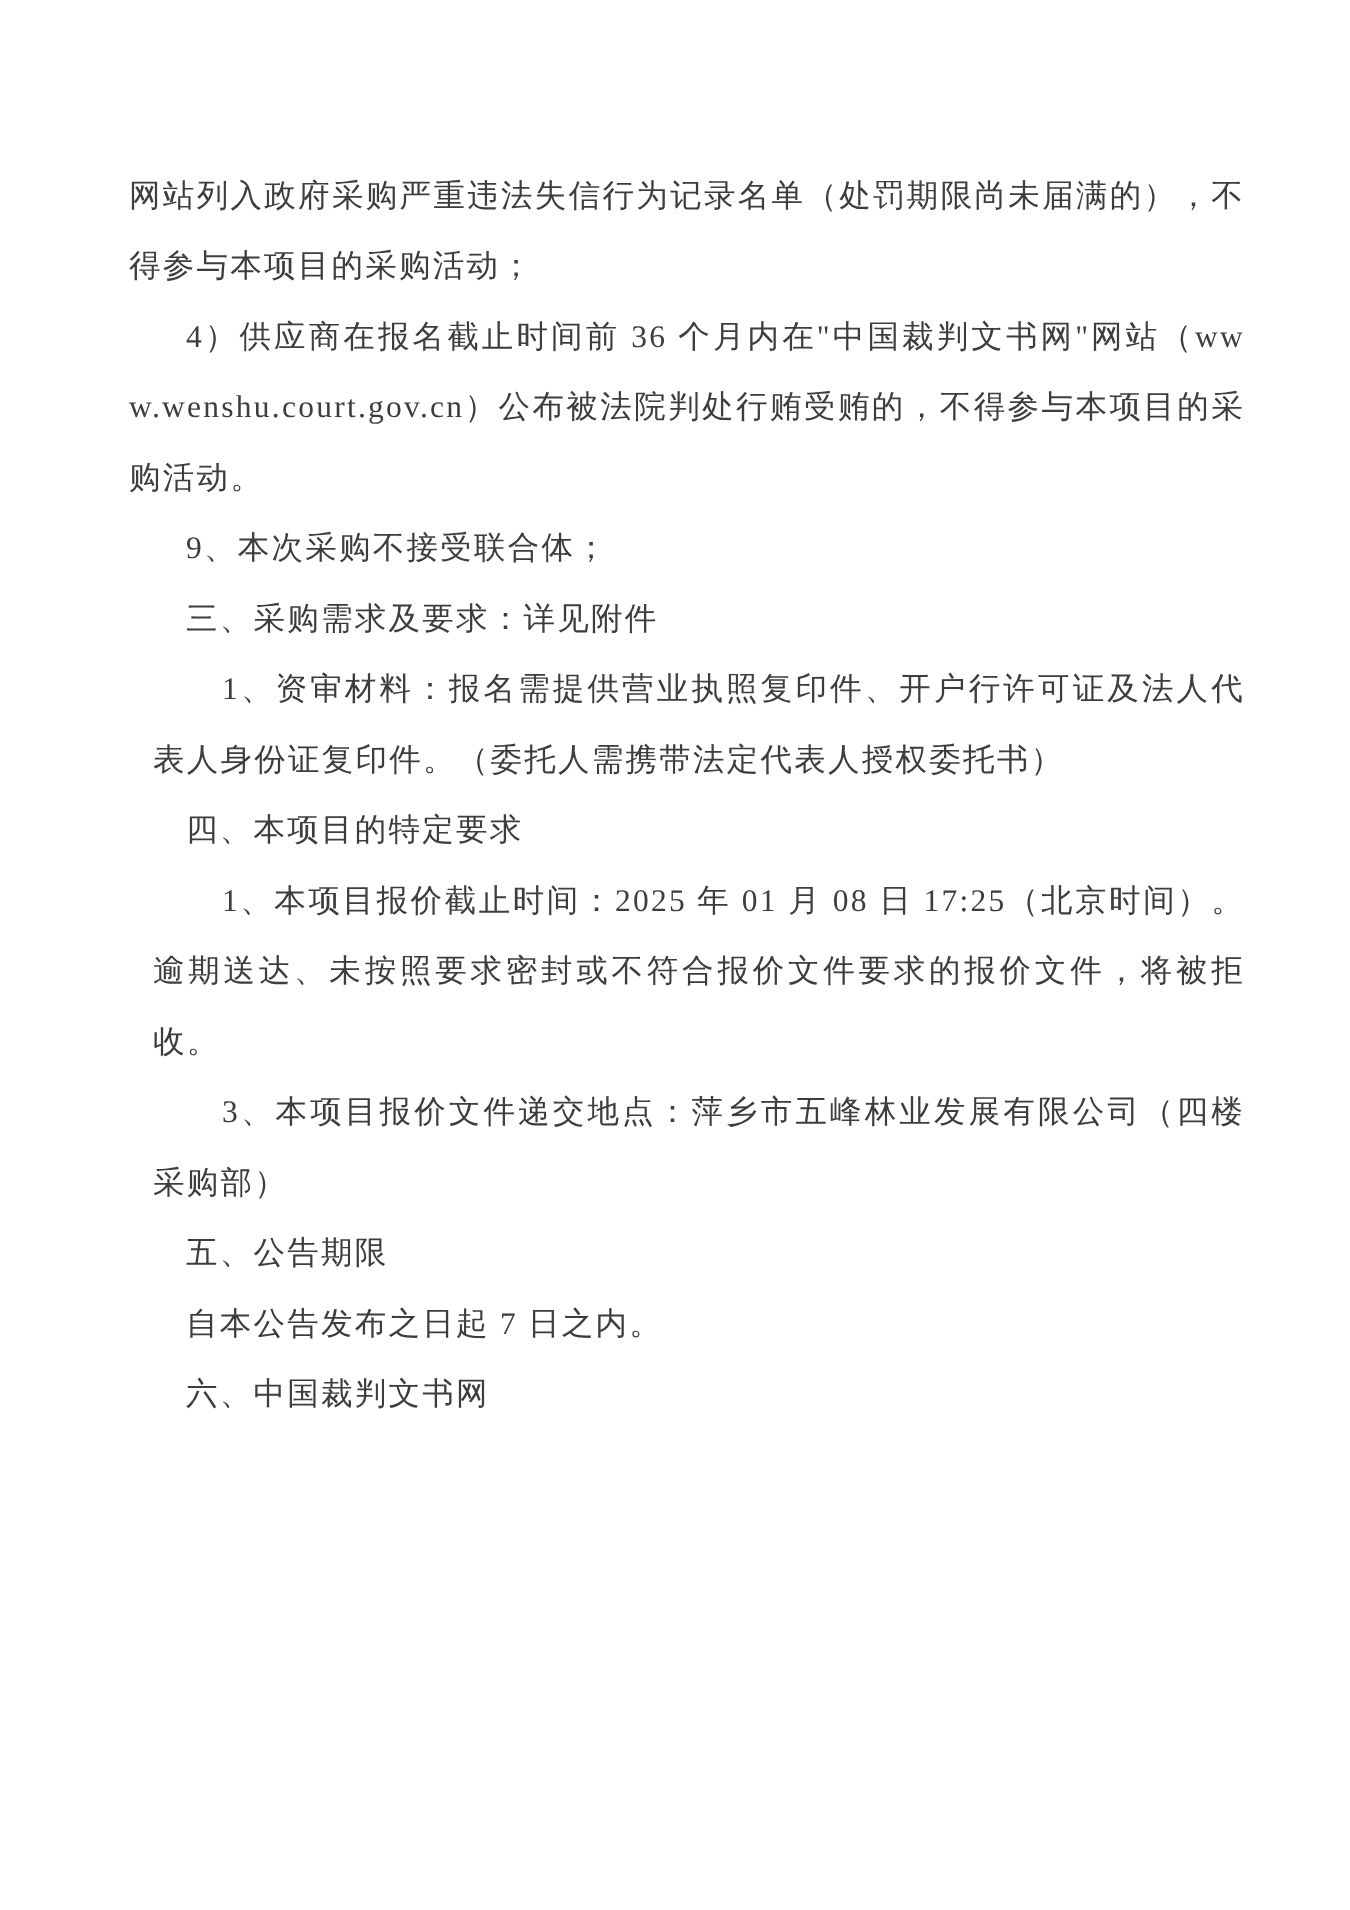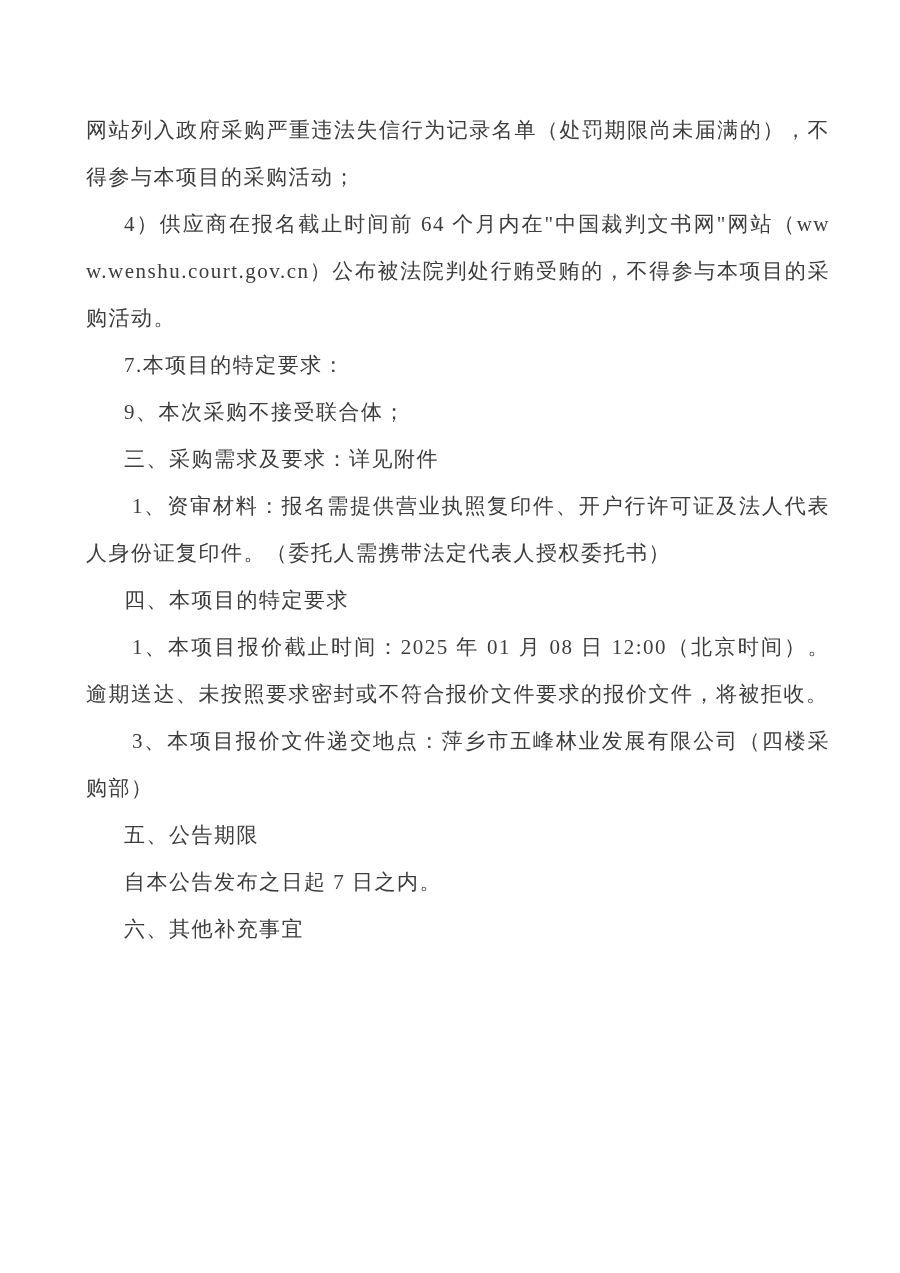--- a/index.html
+++ b/index.html
@@ -29,33 +29,33 @@
     word-break: break-all;
   }
   .doc-body p.cont {
     text-indent: 0;
   }
   .doc-body p.indent {
     text-indent: 38px;
   }
   .doc-body p.indent-sub {
     text-indent: 46px;
+    margin-left: 16px;
   }
 </style>
 </head>
 <body>
 
 <div class="page">
   <div class="doc-body">
     <p class="cont">网站列入政府采购严重违法失信行为记录名单（处罚期限尚未届满的），不得参与本项目的采购活动；</p>
-    <p class="indent">4）供应商在报名截止时间前 64 个月内在"中国裁判文书网"网站（www.wenshu.court.gov.cn）公布被法院判处行贿受贿的，不得参与本项目的采购活动。</p>
-    <p class="indent">7.本项目的特定要求：</p>
+    <p class="indent">4）供应商在报名截止时间前 36 个月内在"中国裁判文书网"网站（www.wenshu.court.gov.cn）公布被法院判处行贿受贿的，不得参与本项目的采购活动。</p>
     <p class="indent">9、本次采购不接受联合体；</p>
     <p class="indent">三、采购需求及要求：详见附件</p>
     <p class="indent-sub">1、资审材料：报名需提供营业执照复印件、开户行许可证及法人代表人身份证复印件。（委托人需携带法定代表人授权委托书）</p>
     <p class="indent">四、本项目的特定要求</p>
-    <p class="indent-sub">1、本项目报价截止时间：2025 年 01 月 08 日 12:00（北京时间）。逾期送达、未按照要求密封或不符合报价文件要求的报价文件，将被拒收。</p>
+    <p class="indent-sub">1、本项目报价截止时间：2025 年 01 月 08 日 17:25（北京时间）。逾期送达、未按照要求密封或不符合报价文件要求的报价文件，将被拒收。</p>
     <p class="indent-sub">3、本项目报价文件递交地点：萍乡市五峰林业发展有限公司（四楼采购部）</p>
     <p class="indent">五、公告期限</p>
     <p class="indent">自本公告发布之日起 7 日之内。</p>
-    <p class="indent">六、其他补充事宜</p>
+    <p class="indent">六、中国裁判文书网</p>
   </div>
 </div>
 
 </body></html>

